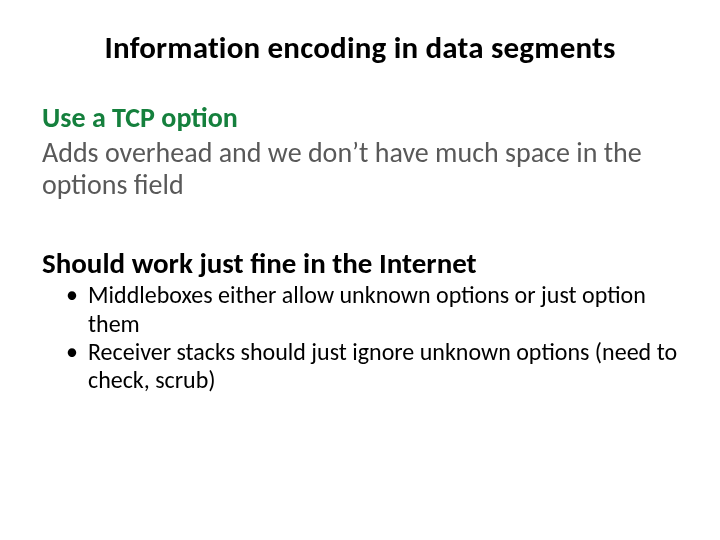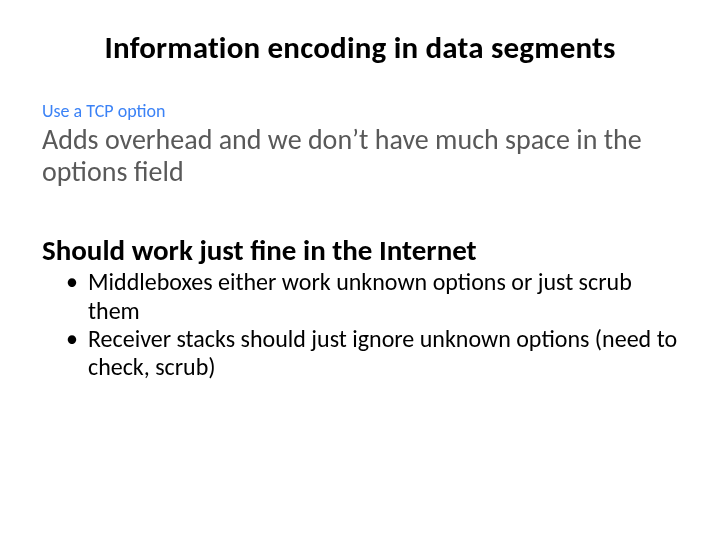--- a/index.html
+++ b/index.html
@@ -18,23 +18,23 @@
     padding: 28px 42px 0 42px;
   }
   .title {
     font-size: 31px;
     font-weight: 700;
     text-align: center;
     margin: 0 0 34px 0;
     letter-spacing: 0.2px;
   }
   .subheading {
-    font-size: 18px;
-    font-weight: 400;
-    color: #3b82f6;
+    font-size: 28px;
+    font-weight: 700;
+    color: #15803d;
     margin: 0 0 2px 0;
   }
   .desc {
     font-size: 28px;
     color: #595959;
     line-height: 1.15;
     margin: 0 0 44px 0;
   }
   .point-heading {
     font-size: 29px;
@@ -66,16 +66,16 @@
 <body>
 
 <div class="slide">
   <h1 class="title">Information encoding in data segments</h1>
 
   <div class="subheading">Use a TCP option</div>
   <div class="desc">Adds overhead and we don’t have much space in the options field</div>
 
   <div class="point-heading">Should work just fine in the Internet</div>
   <ul class="bullets">
-    <li>Middleboxes either work unknown options or just scrub them</li>
+    <li>Middleboxes either allow unknown options or just option them</li>
     <li>Receiver stacks should just ignore unknown options (need to check, scrub)</li>
   </ul>
 </div>
 
 </body></html>

